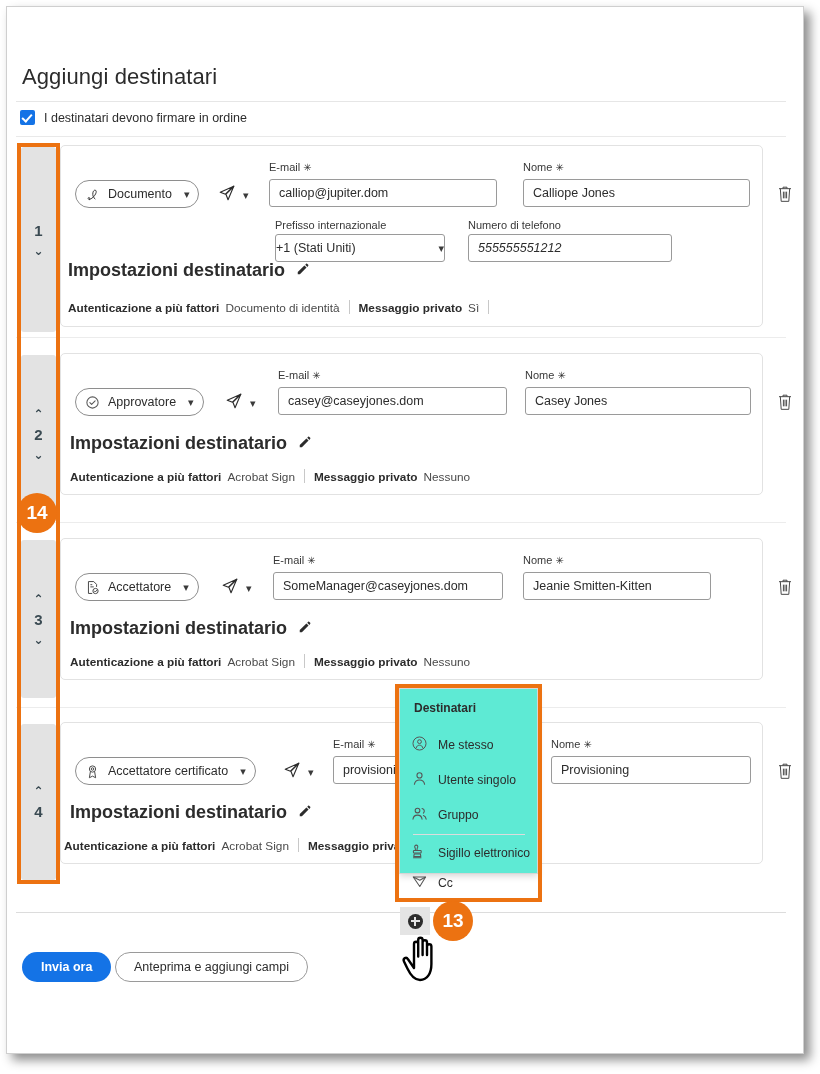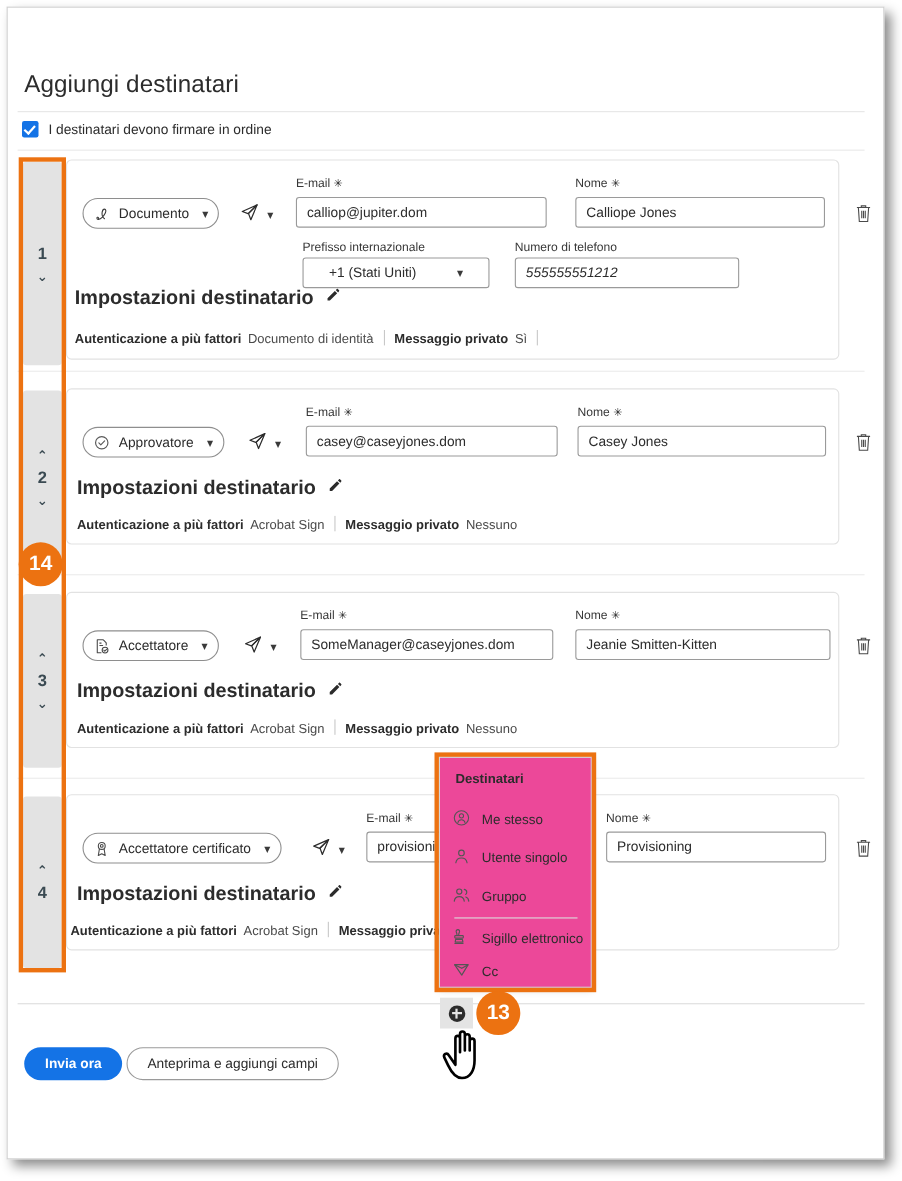--- a/index.html
+++ b/index.html
@@ -86,42 +86,42 @@
   .fld-label{position:absolute;font-size:11px;color:#383838;white-space:nowrap;}
   .fld-label .req{color:#2c2c2c;font-size:10px;}
   .tbox{
     position:absolute;height:28px;border:1px solid #9a9a9a;border-radius:3px;background:#fff;
     box-sizing:border-box;display:flex;align-items:center;padding:0 9px;
     font-size:12.5px;color:#2c2c2c;overflow:hidden;white-space:nowrap;
   }
   .sel{
     position:absolute;height:28px;border:1px solid #9a9a9a;border-radius:3px;background:#fff;
     box-sizing:border-box;display:flex;align-items:center;justify-content:space-between;
-    padding:0 23px;font-size:12.5px;color:#2c2c2c;white-space:nowrap;
+    padding:0 0;font-size:12.5px;color:#2c2c2c;white-space:nowrap;
   }
   .sel .cv{color:#3a3a3a;font-size:11px;font-family:"DejaVu Sans",sans-serif;}
 
   .rs-row{position:absolute;display:flex;align-items:center;gap:11px;}
   .rs-title{font-size:18px;font-weight:700;color:#2c2c2c;}
 
   .meta-row{position:absolute;display:flex;align-items:baseline;white-space:nowrap;}
   .meta-row .k{font-size:11.8px;font-weight:700;color:#2c2c2c;}
   .meta-row .v{font-size:11.8px;color:#4a4a4a;margin-left:6px;}
   .meta-row .bar{display:inline-block;width:1px;height:14px;background:#c8c8c8;margin:0 9px;position:relative;top:2px;}
 
   .trash{position:absolute;width:16px;height:18px;}
 
   
   .menu-outline{
     position:absolute;left:395px;top:684px;width:147px;height:218px;
     border:4px solid #ec7211;box-sizing:border-box;z-index:22;pointer-events:none;
   }
   .menu{
-    position:absolute;left:399px;top:688px;width:139px;height:210px;
-    background:#ec4899;border:1px solid #d6d6d6;box-sizing:border-box;z-index:20;
+    position:absolute;left:399px;top:688px;width:139px;height:186px;
+    background:#5eead4;border:1px solid #d6d6d6;box-sizing:border-box;z-index:20;
     box-shadow:0 2px 7px rgba(0,0,0,.17);
   }
   .menu-title{position:absolute;left:14px;top:12px;font-size:12px;font-weight:700;color:#2c2c2c;}
   .menu-item{
     position:absolute;left:11px;width:122px;height:24px;display:flex;align-items:center;gap:10px;
     font-size:12.2px;color:#2c2c2c;white-space:nowrap;
   }
   .menu-div{position:absolute;left:13px;width:112px;height:1px;background:#dcdcdc;}
 
   
@@ -341,21 +341,21 @@
     </div>
 
     <div class="fld-label" style="left:212px;top:15px;">
       <span>E-mail</span> <span class="req">✳</span>
     </div>
     <div class="tbox" style="left:212px;top:33px;width:230px;">SomeManager@caseyjones.dom</div>
 
     <div class="fld-label" style="left:462px;top:15px;">
       <span>Nome</span> <span class="req">✳</span>
     </div>
-    <div class="tbox" style="left:462px;top:33px;width:232px;">Jeanie Smitten-Kitten</div>
+    <div class="tbox" style="left:462px;top:33px;width:188px;">Jeanie Smitten-Kitten</div>
 
     <div class="rs-row" style="left:9px;top:79px;">
       <span class="rs-title">Impostazioni destinatario</span>
       <span>
         <svg width="14" height="14" viewBox="0 0 24 24" fill="#2c2c2c">
             <path d="M3 17.3V21h3.7L18.1 9.6l-3.7-3.7L3 17.3zM21 6.3c.4-.4.4-1 0-1.4l-2-2c-.4-.4-1-.4-1.4 0l-1.8 1.8 3.7 3.7L21 6.3z"></path>
           </svg>
       </span>
     </div>
 

